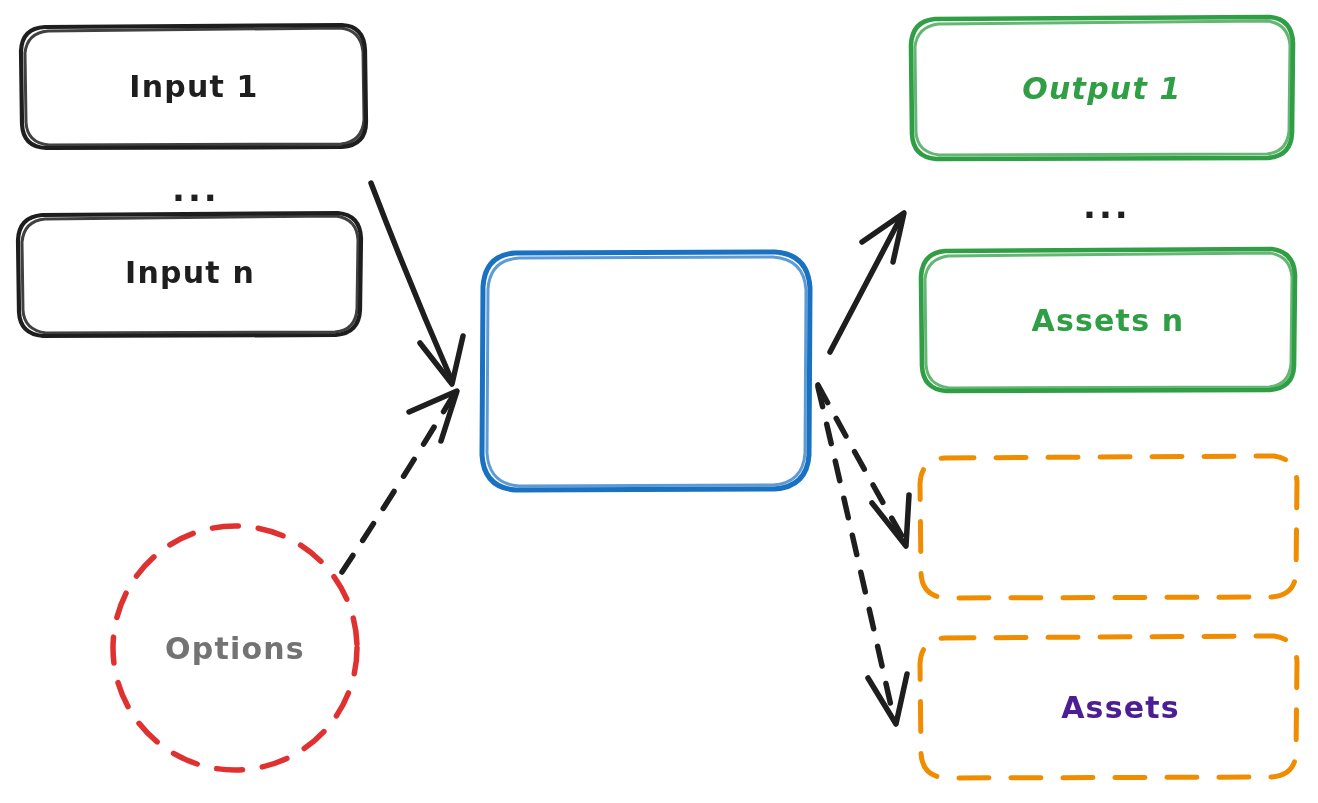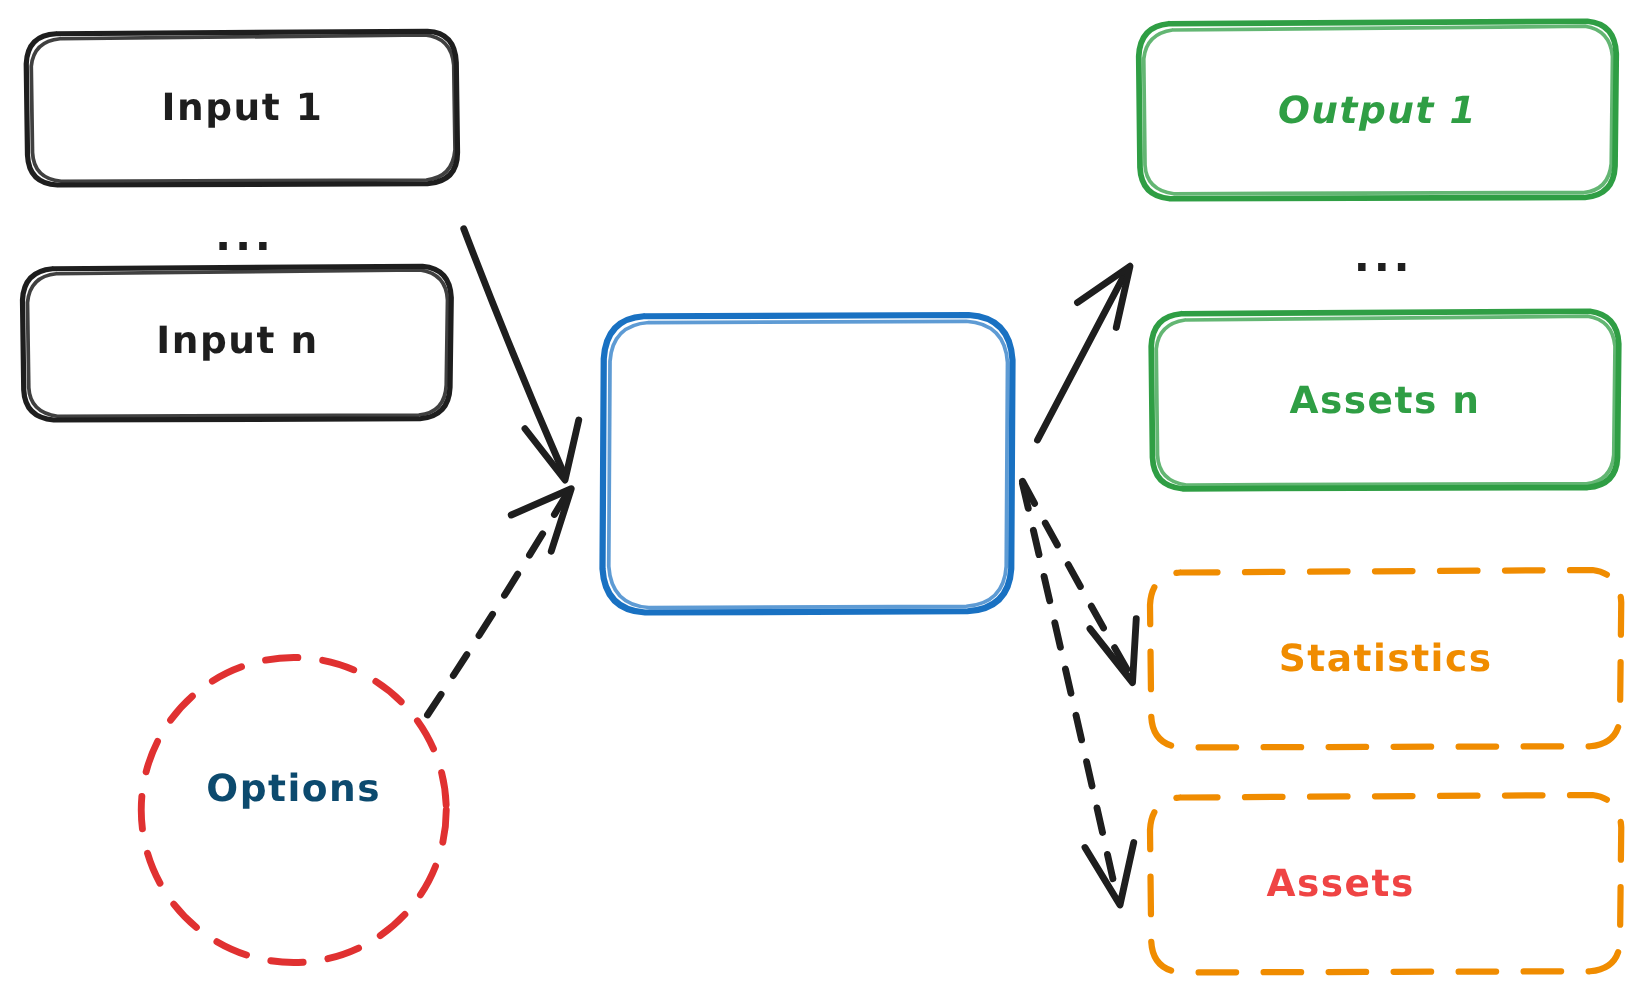--- a/index.html
+++ b/index.html
@@ -126,19 +126,18 @@
 
   <div class="node-label" style="left:19px; top:213px; width:342px; height:119px; color:#1e1e1e;">Input n</div>
 
 
   <div class="node-label" style="left:911px; top:17px; width:382px; height:142px; color:#2f9e44;font-style:italic;">Output 1</div>
 
   <div class="ellipsis-label" style="left:1083px; top:189px;">...</div>
 
   <div class="node-label" style="left:921px; top:249px; width:374px; height:142px; color:#2f9e44;">Assets n</div>
 
-  <div class="node-label" style="left:920px; top:456px; width:377px; height:142px; color:#f08c00;">Statistics</div>
 
-  <div class="node-label" style="left:884px; top:636px; width:377px; height:142px; color:#ef4444;">Assets</div>
+  <div class="node-label" style="left:932px; top:636px; width:377px; height:142px; color:#4c1d95;">Assets</div>
 
-  <div class="node-label" style="left:113px; top:509px; width:244px; height:244px; color:#0c4a6e;">Options</div>
+  <div class="node-label" style="left:113px; top:526px; width:244px; height:244px; color:#737373;">Options</div>
 
 </div>
 
 </body></html>

